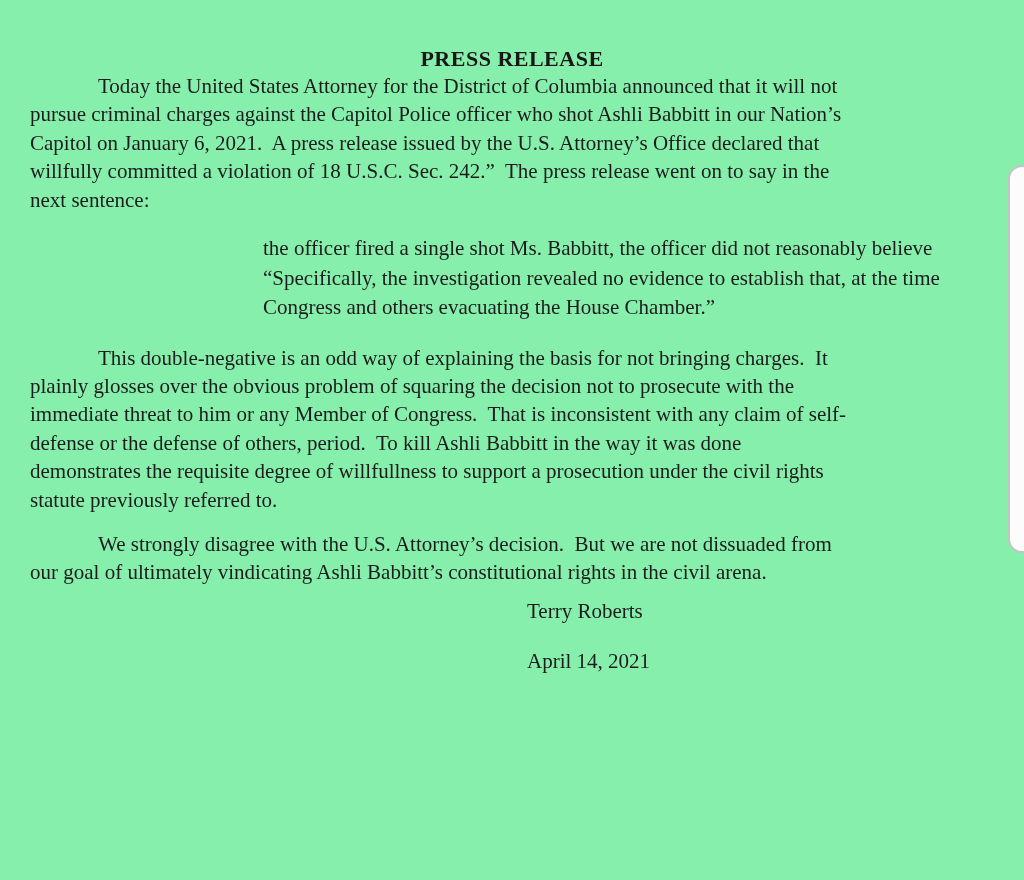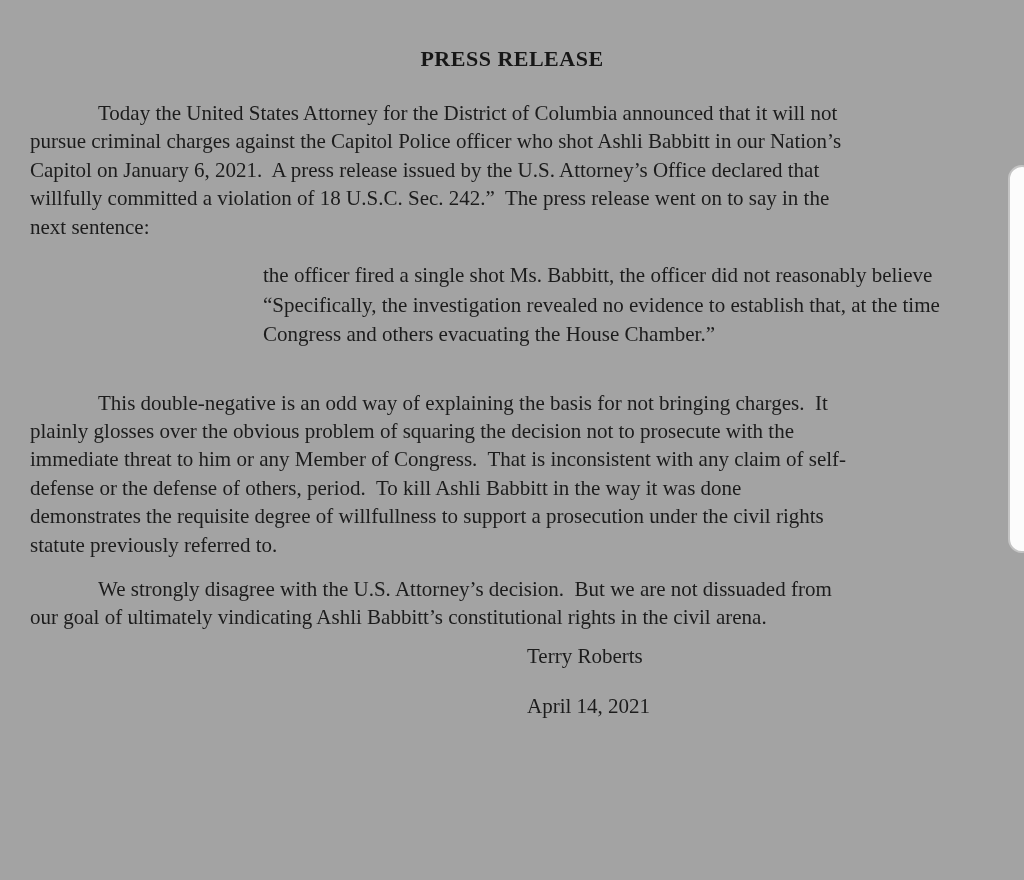--- a/index.html
+++ b/index.html
@@ -7,50 +7,49 @@
     width: 1024px;
     height: 880px;
     background: #ffffff;
     overflow: hidden;
     font-family: "Liberation Serif", "DejaVu Serif", serif;
   }
   .page {
     position: relative;
     width: 1024px;
     height: 880px;
-    background: #a3a3a3;
+    background: #86efac;
     color: #1c1c1c;
     padding: 46px 30px 0 30px;
   }
   .doc-title {
     text-align: center;
     font-weight: bold;
     font-size: 22px;
     line-height: 26px;
     letter-spacing: 0.5px;
     color: #171717;
   }
   .para {
-    margin-top: 27px;
     font-size: 21px;
     line-height: 28.4px;
   }
   .line {
     white-space: pre;           
   }
   .line.first-indent {
     padding-left: 68px;         
   }
   .blockquote {
     margin-top: 20px;
     margin-left: 233px;
     font-size: 21px;
     line-height: 29.5px;
   }
-  .para.analysis { margin-top: 39px; }
+  .para.analysis { margin-top: 21px; }
   .para.closing  { margin-top: 16px; }
   .signature {
     margin-top: 10px;
     margin-left: 497px;
     font-size: 21px;
   }
   .signature .sig-name { line-height: 28px; }
   .signature .sig-date { margin-top: 22px; line-height: 28px; }
   
   .scrollbar-thumb {

